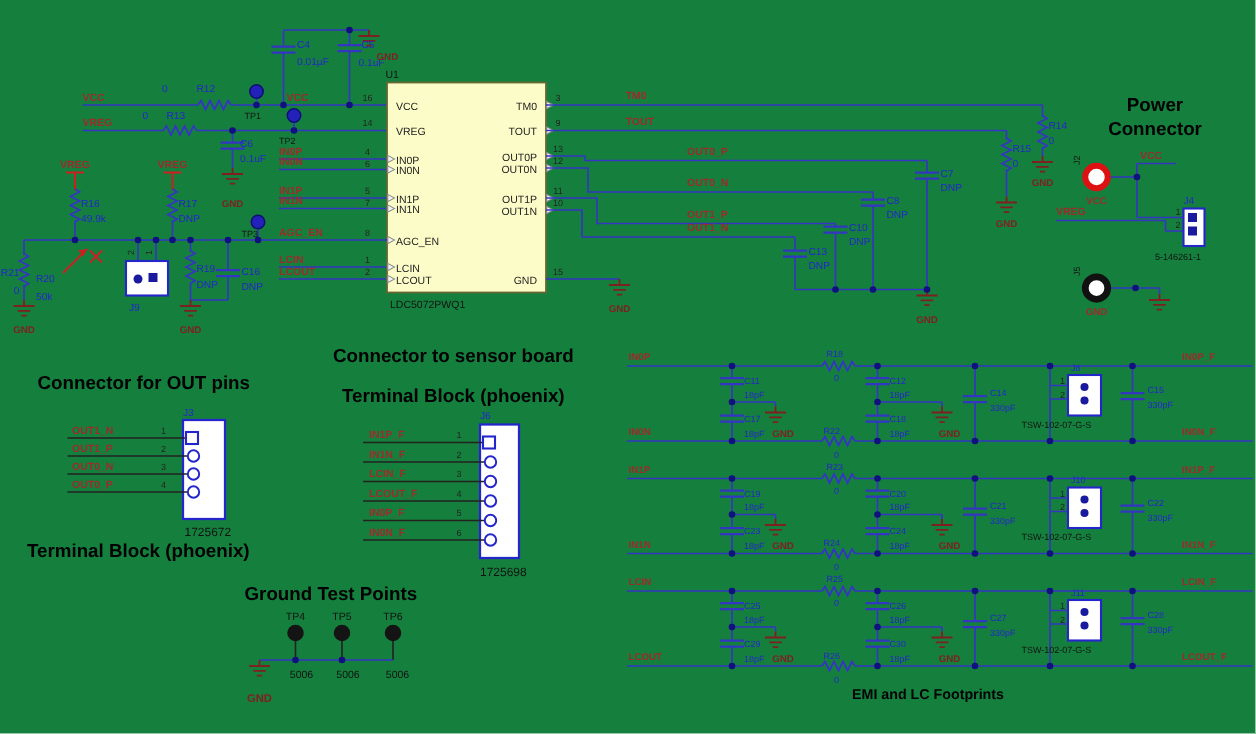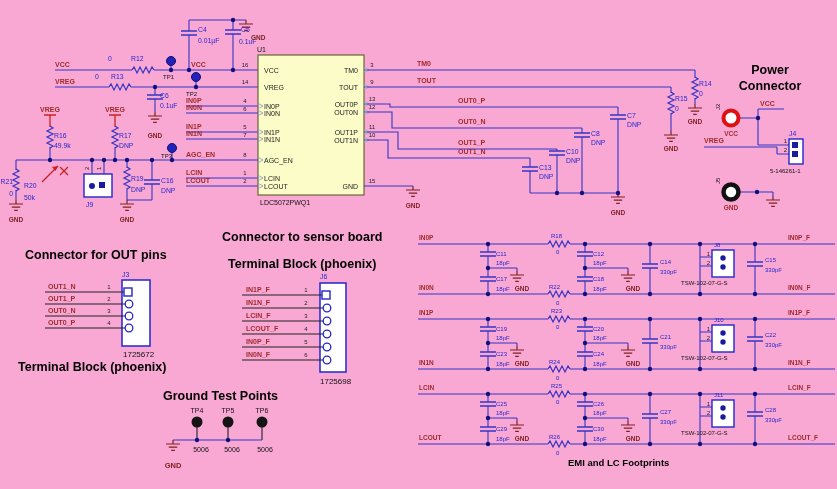--- a/index.html
+++ b/index.html
@@ -1,16 +1,16 @@
 <!DOCTYPE html>
 <html><head>
 <meta charset="utf-8">
 <style>
   html,body{margin:0;padding:0;background:#fff;}
-  #canvas{position:relative;width:837px;height:489px;background:#f9a8d4;overflow:hidden;}
+  #canvas{position:relative;width:837px;height:489px;background:#15803d;overflow:hidden;}
   svg{display:block;}
   text{font-family:"Liberation Sans",sans-serif;}
   .w{stroke:#3535c3;stroke-width:1.1;fill:none;}
   .wk{stroke:#222222;stroke-width:1.1;fill:none;}
   .wr{stroke:#cc2020;stroke-width:1.3;fill:none;}
   .net{fill:#9e2a2a;font-size:7px;font-weight:bold;}
   .net.s{font-size:6.5px;}
   .cmp{fill:#2525cc;font-size:6.8px;}
   .cmp.s{font-size:6px;}
   .blk{fill:#111;font-size:7px;}

